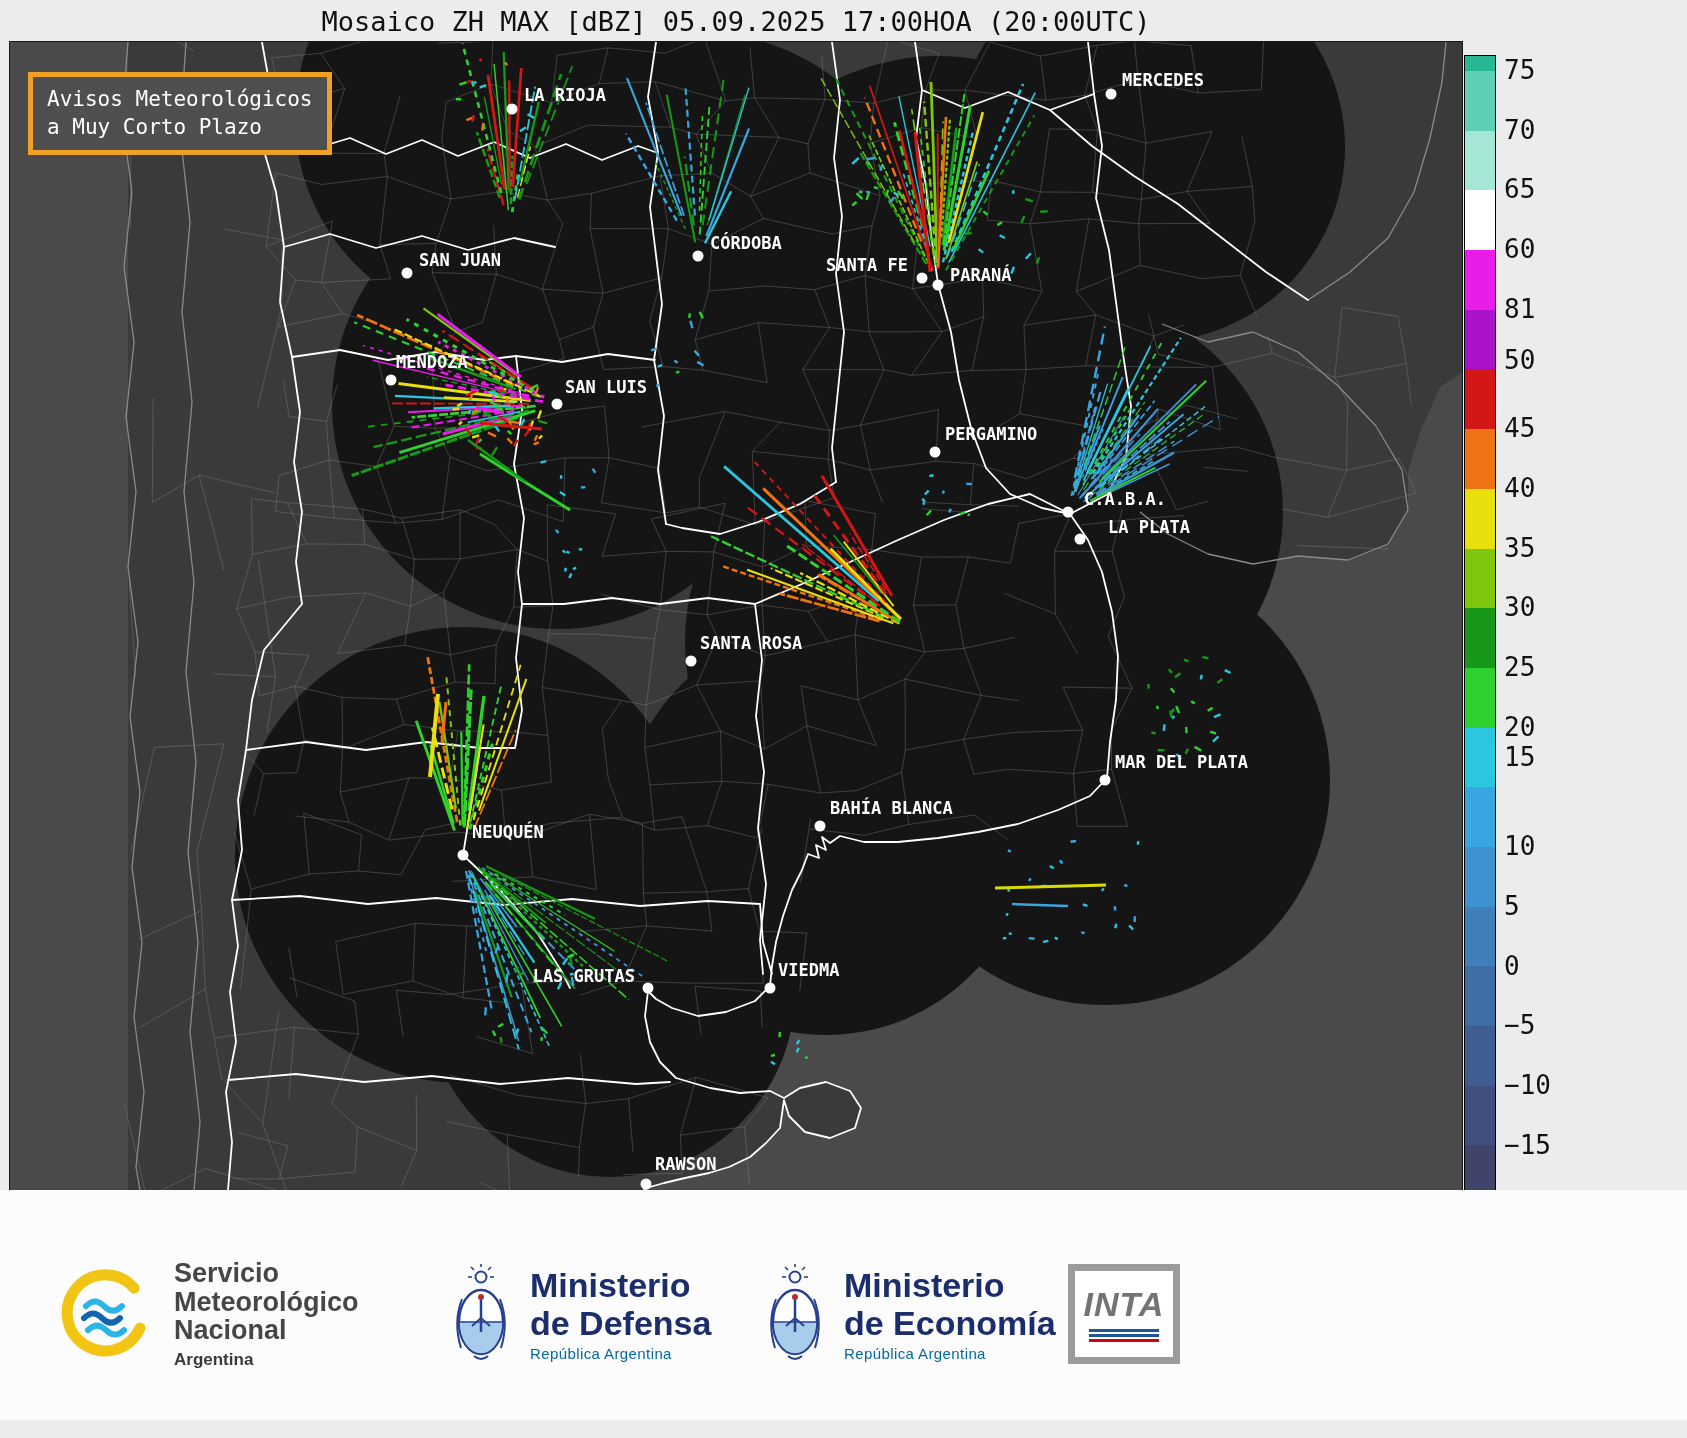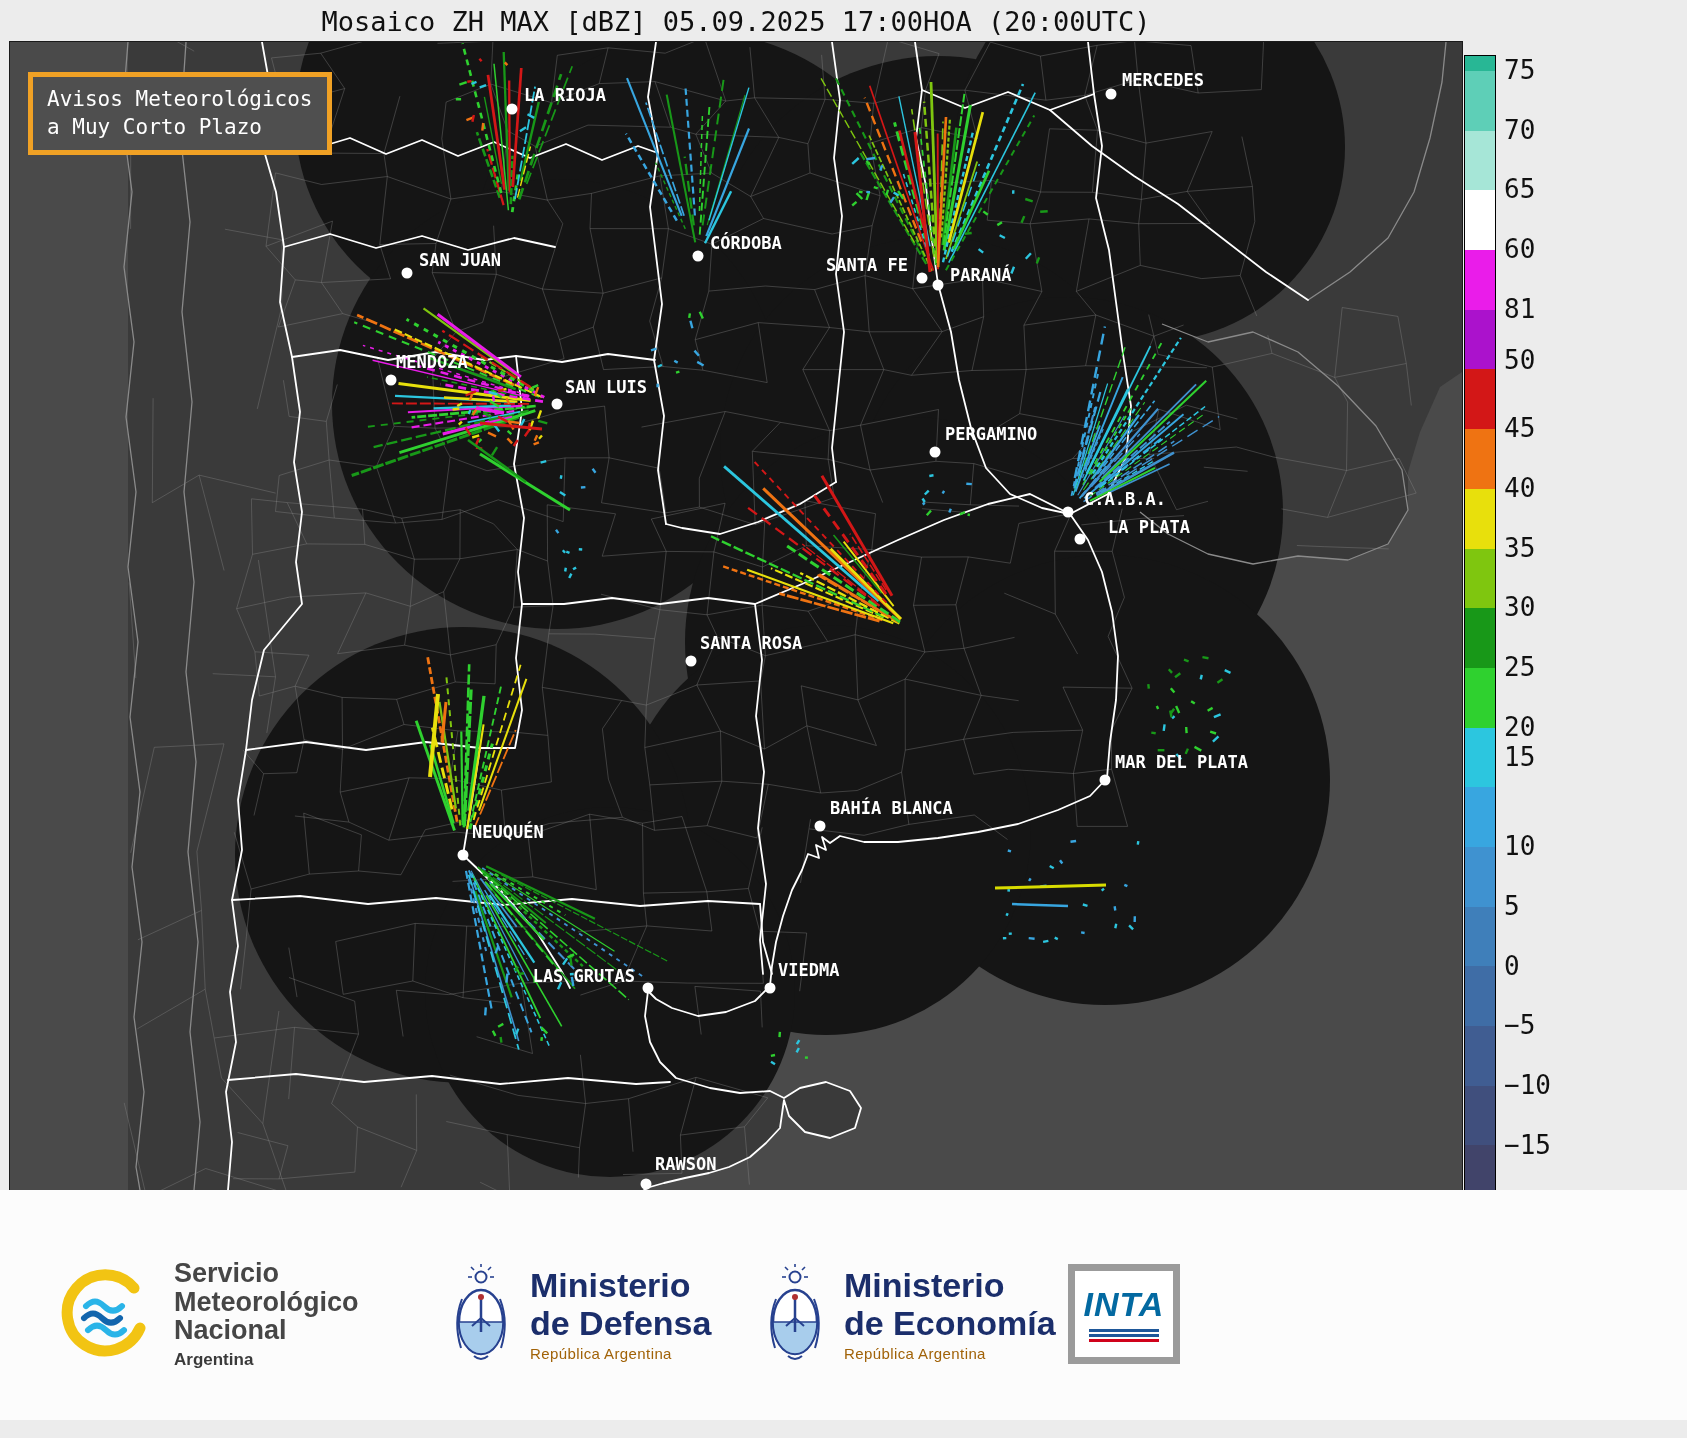--- a/index.html
+++ b/index.html
@@ -21,24 +21,24 @@
           font-family:"Liberation Sans","DejaVu Sans",sans-serif;}
   .logo-block{position:absolute;top:50%;transform:translateY(-50%);display:flex;align-items:center;}
   .smn-block{left:58px;}
   .def-block{left:448px;}
   .eco-block{left:762px;}
   .inta-block{left:1068px;}
   .smn-text{margin-left:20px;color:#464646;font-size:27px;line-height:1.06;font-weight:600;}
   .smn-country{font-size:17px;font-weight:bold;color:#3a3a3a;margin-top:6px;}
   .min-text{margin-left:16px;}
   .min-line{color:#1b2e6b;font-size:34px;font-weight:bold;line-height:1.12;}
-  .min-sub{color:#a16207;font-size:15px;margin-top:3px;letter-spacing:0.4px;}
+  .min-sub{color:#0369a1;font-size:15px;margin-top:3px;letter-spacing:0.4px;}
   .inta-frame{width:98px;height:86px;border:7px solid #9b9b9b;background:#ffffff;
               display:flex;flex-direction:column;justify-content:center;align-items:center;}
-  .inta-text{color:#0369a1;font-weight:800;font-style:italic;font-size:34px;letter-spacing:1px;}
+  .inta-text{color:#737373;font-weight:800;font-style:italic;font-size:34px;letter-spacing:1px;}
   .inta-stripes{width:72%;margin-top:3px;}
   .inta-stripes .s{display:block;height:3px;margin:2px 0;}
   .inta-stripes .b{background:#1e5799;}
   .inta-stripes .r{background:#d0021b;}
 </style>
 </head>
 <body>
 
 <div class="page">
 

